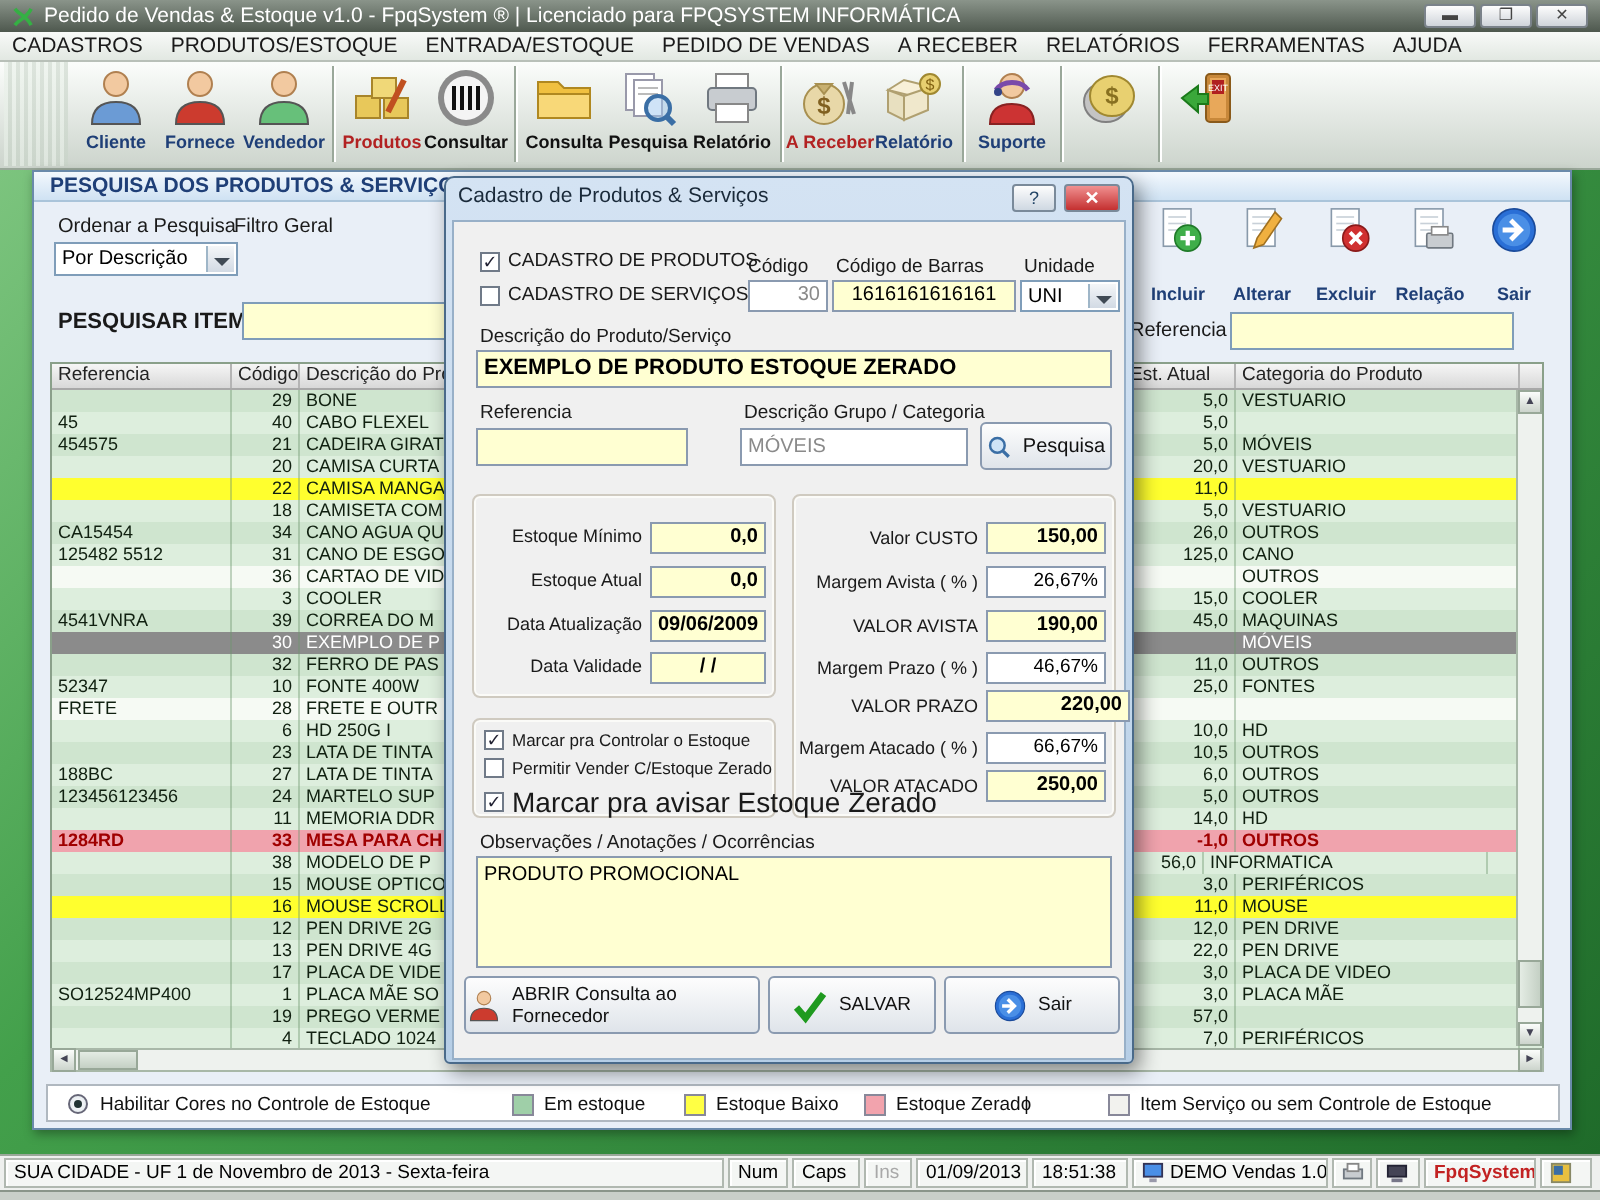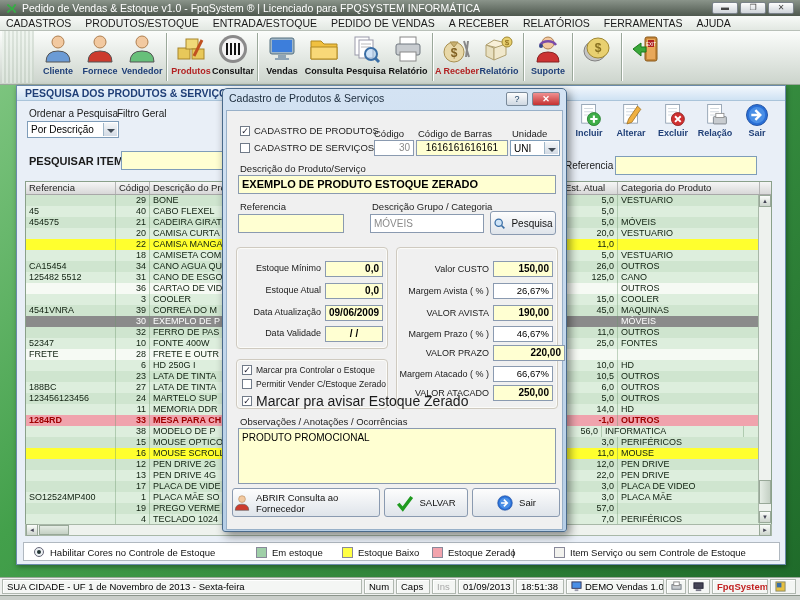--- a/index.html
+++ b/index.html
@@ -24,21 +24,21 @@
   
   #desktop { left:0; top:85px; width:800px; height:492px; background:linear-gradient(135deg,#7cc47e 0%,#43a04b 35%,#1f6b2a 100%); }
   #panel { left:16px; top:0px; width:770px; height:480px; background:#e9eff7; border:1px solid #6a8aaa; box-shadow:1px 2px 5px rgba(0,0,0,.35); }
   .p-title { left:0; top:0; width:768px; height:15px; background:linear-gradient(#f3f8fd,#cfe2f3); border-bottom:1px solid #aac4da; font-size:10.5px; font-weight:bold; color:#1f3f77; line-height:15px; padding-left:8px; }
   .lbl { font-size:10px; color:#1a1a1a; white-space:nowrap; }
   .dd { background:#fff; border:1px solid #7f9db9; font-size:10px; line-height:15px; padding-left:3px; white-space:nowrap; }
   .dd .arr { position:absolute; right:1px; top:1px; bottom:1px; width:14px; background:linear-gradient(#f4f6f8,#d2dae4); border-left:1px solid #9fb6c8; }
   .dd .arr:after { content:""; position:absolute; left:3px; top:6px; border:4px solid transparent; border-top-color:#404a55; }
   .inp { background:#fff; border:1px solid #7f9db9; font-size:10px; line-height:17px; padding:0 3px; white-space:nowrap; overflow:hidden; }
   .inp.yellow { background:#ffffd2; }
-  .act-btn { width:40px; height:48px; display:flex; flex-direction:column; align-items:center; }
+  .act-btn { width:40px; height:48px; display:flex; flex-direction:column; align-items:center;gap:14px; }
   .act-btn svg { width:26px; height:26px; }
   .act-label { font-size:9px; font-weight:bold; color:#1f3f77; white-space:nowrap; }
 
   
   #table { left:8px; top:95px; width:747px; height:343px; background:#fff; border:1px solid #8aa08a; }
   .t-head { display:flex; height:13px; background:linear-gradient(#f6f6f6,#d8d8d8); border-bottom:1px solid #a8a8a8; }
   .t-head .hc { font-size:9.5px; color:#222; line-height:12px; padding:0 3px; border-right:1px solid #b4b4b4; overflow:hidden; white-space:nowrap; }
   .t-row { display:flex; height:11px; }
   .t-row .c { font-size:9px; line-height:11px; padding:0 3px; border-right:1px solid rgba(110,150,110,.4); overflow:hidden; white-space:nowrap; color:#102010; }
   .num { text-align:right; }
@@ -152,29 +152,20 @@
               <line x1="14" y1="10" x2="14" y2="22"></line>
               <line x1="18" y1="10" x2="18" y2="22"></line>
               <line x1="22" y1="10" x2="22" y2="22"></line>
             </g>
           </svg></span>
         <span class="tb-label" style="color: rgb(17, 17, 17);">Consultar</span>
       </div>
       <div class="tb-sep"></div>
       <div class="tb-btn">
         <span class="tb-icon"><svg viewBox="0 0 32 32">
-            <rect x="4" y="5" width="24" height="16" rx="2" fill="#9fb6c8" stroke="#55707f"></rect>
-            <rect x="6" y="7" width="20" height="12" fill="#3d7edb"></rect>
-            <rect x="12" y="22" width="8" height="3" fill="#8fa5b5"></rect>
-            <rect x="9" y="25" width="14" height="2" fill="#8fa5b5"></rect>
-          </svg></span>
-        <span class="tb-label" style="color: rgb(17, 17, 17);">Vendas</span>
-      </div>
-      <div class="tb-btn">
-        <span class="tb-icon"><svg viewBox="0 0 32 32">
             <path d="M3 8 h10 l3 3 h13 v15 h-26 z" fill="#f0c040" stroke="#b08820"></path>
             <path d="M3 14 h26 v12 h-26 z" fill="#f8d878" stroke="#b08820"></path>
           </svg></span>
         <span class="tb-label" style="color: rgb(17, 17, 17);">Consulta</span>
       </div>
       <div class="tb-btn">
         <span class="tb-icon"><svg viewBox="0 0 32 32">
             <rect x="5" y="4" width="14" height="18" fill="#fff" stroke="#99a"></rect>
             <rect x="9" y="7" width="14" height="18" fill="#fff" stroke="#99a"></rect>
             <g stroke="#bbb">

